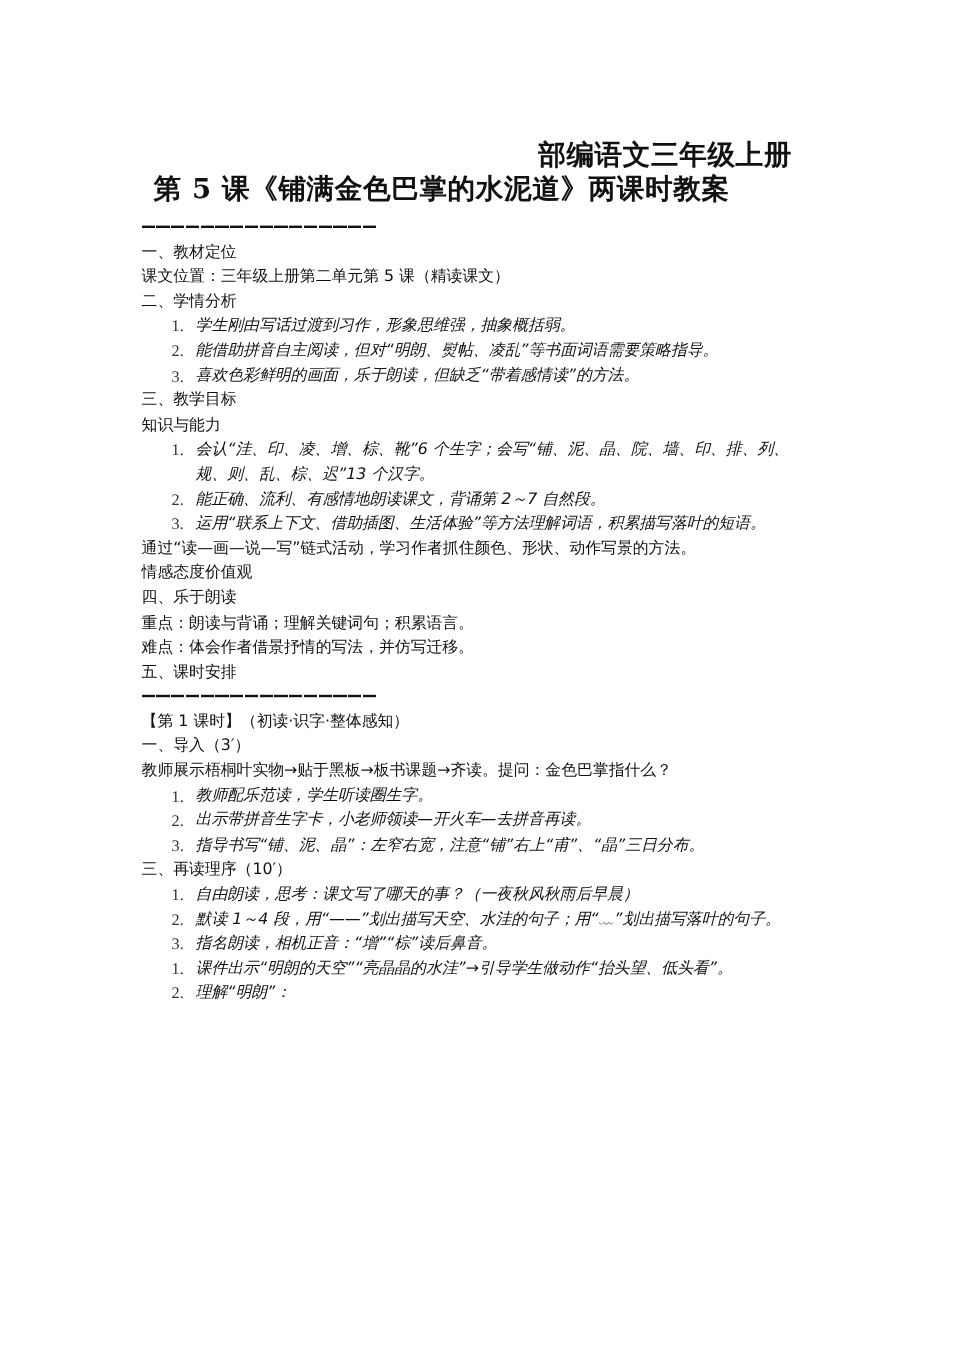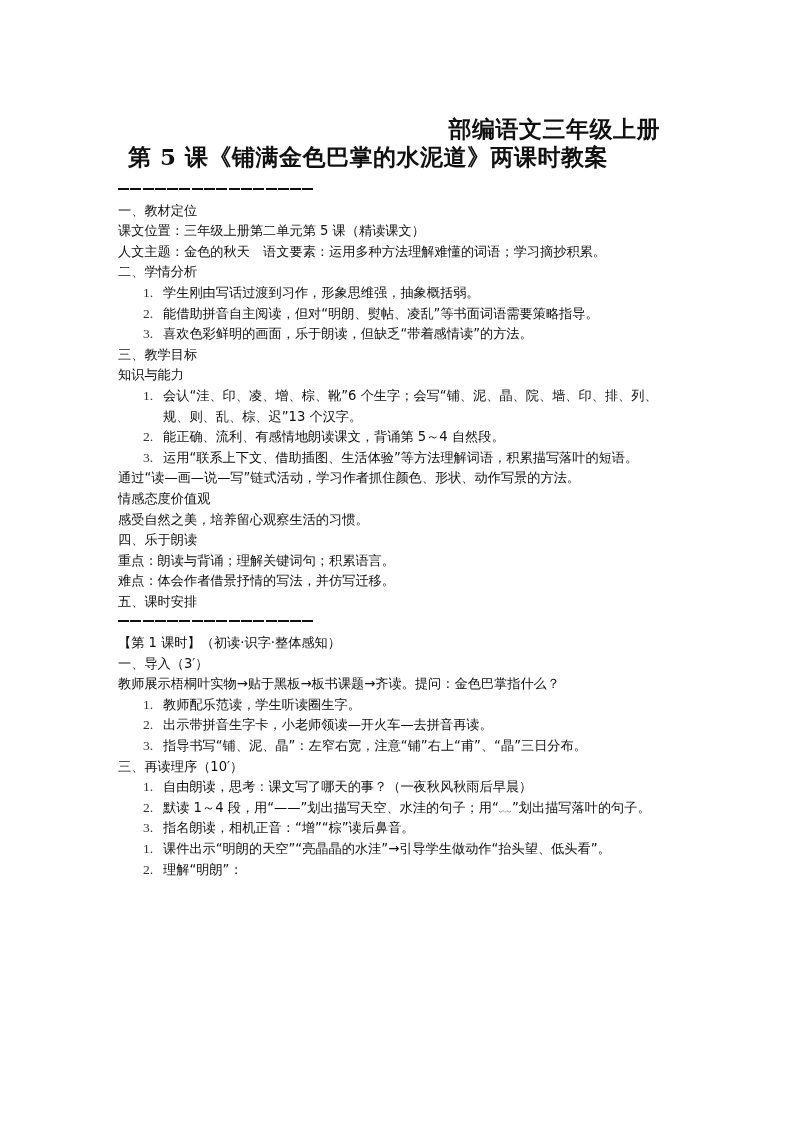--- a/index.html
+++ b/index.html
@@ -7,35 +7,34 @@
   .page { position: absolute; left: 0; top: 0; width: 794px; height: 1123px; background: #fff; }
   .title1 { position: absolute; left: 0; width: 660px; top: 102px; text-align: right; font-family: "DejaVu Serif", "Liberation Serif", serif; font-size: 23px; font-weight: bold; letter-spacing: 0.5px; margin-top: 12px; }
   .title2 { position: absolute; left: 0; width: 736px; top: 142px; text-align: center; font-family: "DejaVu Serif", "Liberation Serif", serif; font-size: 23px; font-weight: bold; letter-spacing: 0.5px; }
   .body { position: absolute; left: 118px; top: 180px; width: 560px; font-size: 13.2px; line-height: 20.6px; }
   .sep { height: 20.6px; position: relative; }
   .sep::before { content: ""; position: absolute; left: 0; top: 8px; width: 197px; height: 2px;
     background: repeating-linear-gradient(90deg, #111 0 11px, transparent 11px 12.3px); }
   .line { white-space: nowrap; }
   .li { display: flex; padding-left: 25px; }
   .li .num { width: 20px; flex: none; color: #333; font-family: "Liberation Serif", serif; font-size: 13.5px; }
-  .li .txt { flex: 1; white-space: normal; }
+  .li .txt { flex: 1; white-space: normal; font-style: italic; }
 </style>
 </head>
 <body>
 
 <div class="page">
   <div class="title1">部编语文三年级上册</div>
   <div class="title2">第 5 课《铺满金色巴掌的水泥道》两课时教案</div>
 
   <div class="body">
     <div class="sep"></div>
 
     <div class="line">一、教材定位</div>
     <div class="line">课文位置：三年级上册第二单元第 5 课（精读课文）</div>
-    <div class="line">人文主题：金色的秋天　语文要素：运用多种方法理解难懂的词语；学习摘抄积累。</div>
 
     <div class="line">二、学情分析</div>
     <div class="li">
         <span class="num">1.</span>
         <span class="txt">学生刚由写话过渡到习作，形象思维强，抽象概括弱。</span>
       </div>
     <div class="li">
         <span class="num">2.</span>
         <span class="txt">能借助拼音自主阅读，但对“明朗、熨帖、凌乱”等书面词语需要策略指导。</span>
       </div>
@@ -45,29 +44,28 @@
       </div>
 
     <div class="line">三、教学目标</div>
     <div class="line">知识与能力</div>
     <div class="li">
         <span class="num">1.</span>
         <span class="txt">会认“洼、印、凌、增、棕、靴”6 个生字；会写“铺、泥、晶、院、墙、印、排、列、规、则、乱、棕、迟”13 个汉字。</span>
       </div>
     <div class="li">
         <span class="num">2.</span>
-        <span class="txt">能正确、流利、有感情地朗读课文，背诵第 5～4 自然段。</span>
+        <span class="txt">能正确、流利、有感情地朗读课文，背诵第 2～7 自然段。</span>
       </div>
     <div class="li">
         <span class="num">3.</span>
         <span class="txt">运用“联系上下文、借助插图、生活体验”等方法理解词语，积累描写落叶的短语。</span>
       </div>
     <div class="line">通过“读—画—说—写”链式活动，学习作者抓住颜色、形状、动作写景的方法。</div>
     <div class="line">情感态度价值观</div>
-    <div class="line">感受自然之美，培养留心观察生活的习惯。</div>
 
     <div class="line">四、乐于朗读</div>
     <div class="line">重点：朗读与背诵；理解关键词句；积累语言。</div>
     <div class="line">难点：体会作者借景抒情的写法，并仿写迁移。</div>
 
     <div class="line">五、课时安排</div>
 
     <div class="sep"></div>
 
     <div class="line">【第 1 课时】（初读·识字·整体感知）</div>

